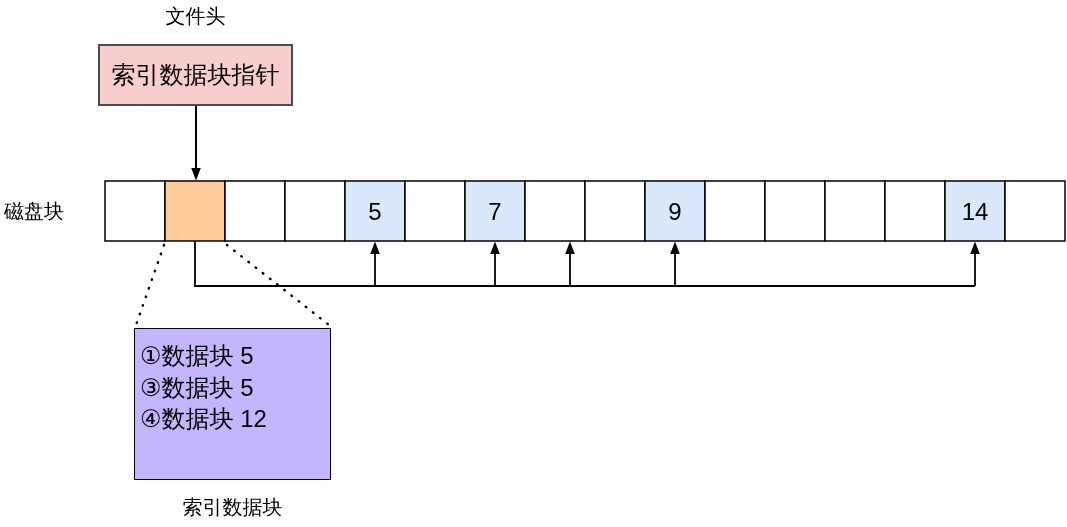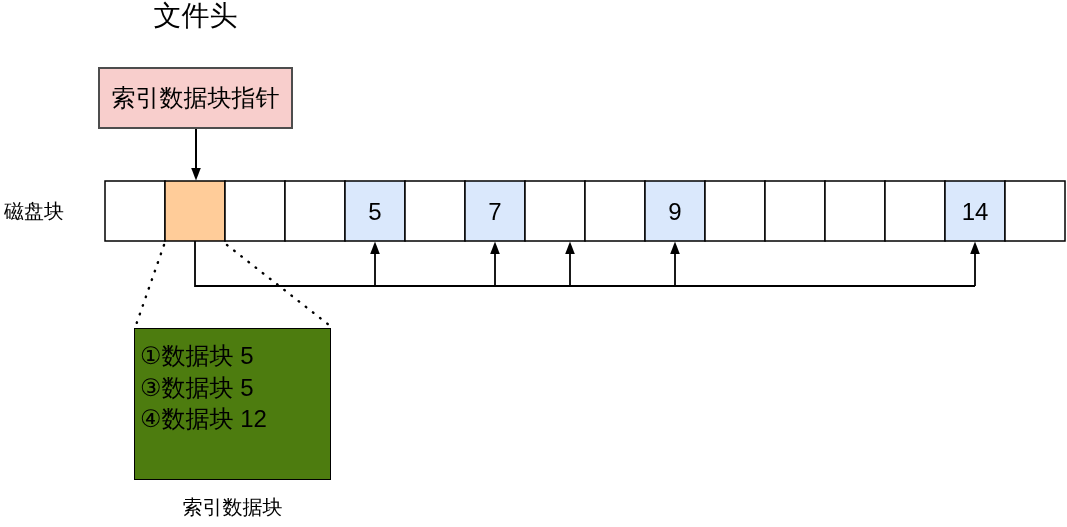--- a/index.html
+++ b/index.html
@@ -3,37 +3,36 @@
 <meta charset="utf-8">
 <style>
   html,body{margin:0;padding:0;background:#ffffff;}
   .canvas{
     position:relative;width:1067px;height:527px;background:#ffffff;overflow:hidden;
     font-family:"Liberation Sans","DejaVu Sans",sans-serif;color:#000000;
   }
   .abs{position:absolute;}
   .file-header-label{
     left:98px;top:2px;width:195px;text-align:center;
-    font-size:28px;line-height:28px;
+    font-size:20px;line-height:28px;
   }
   .header-box{
     left:98px;top:44px;width:195px;height:62px;box-sizing:border-box;
     background:#f8cecc;border:2px solid #4d4d4d;
     display:flex;align-items:center;justify-content:center;
     font-size:24px;
-    margin-top:23px;
   }
   .row-label{
     left:4px;top:181px;height:60px;display:flex;align-items:center;
     font-size:20px;
   }
   .svg-layer{left:0;top:0;width:1067px;height:527px;}
   .index-box{
     left:134px;top:328px;width:197px;height:152px;box-sizing:border-box;
-    background:#4d7c0f;border:1.5px solid #000000;
+    background:#c4b5fd;border:1.5px solid #000000;
     padding:11px 4px 0 5px;
   }
   .index-entry{font-size:24px;line-height:31.5px;white-space:nowrap;}
   .index-box-label{
     left:134px;top:493px;width:197px;text-align:center;
     font-size:20px;line-height:28px;
   }
   .dotted{stroke:#000000;stroke-width:2.4;stroke-linecap:round;stroke-dasharray:0.6 8.5;fill:none;}
   .solid-line{stroke:#000000;stroke-width:1.8;fill:none;}
   .arrow-head{fill:#000000;stroke:none;}

